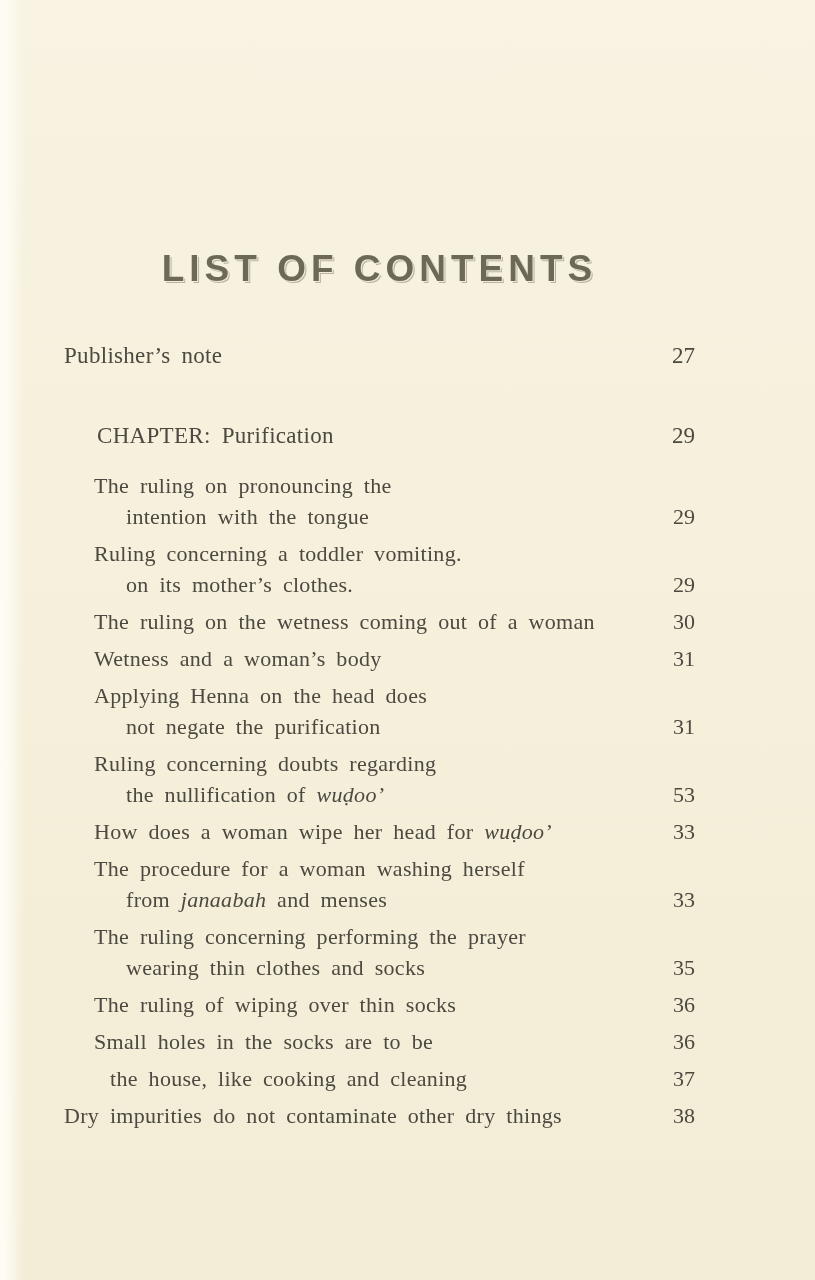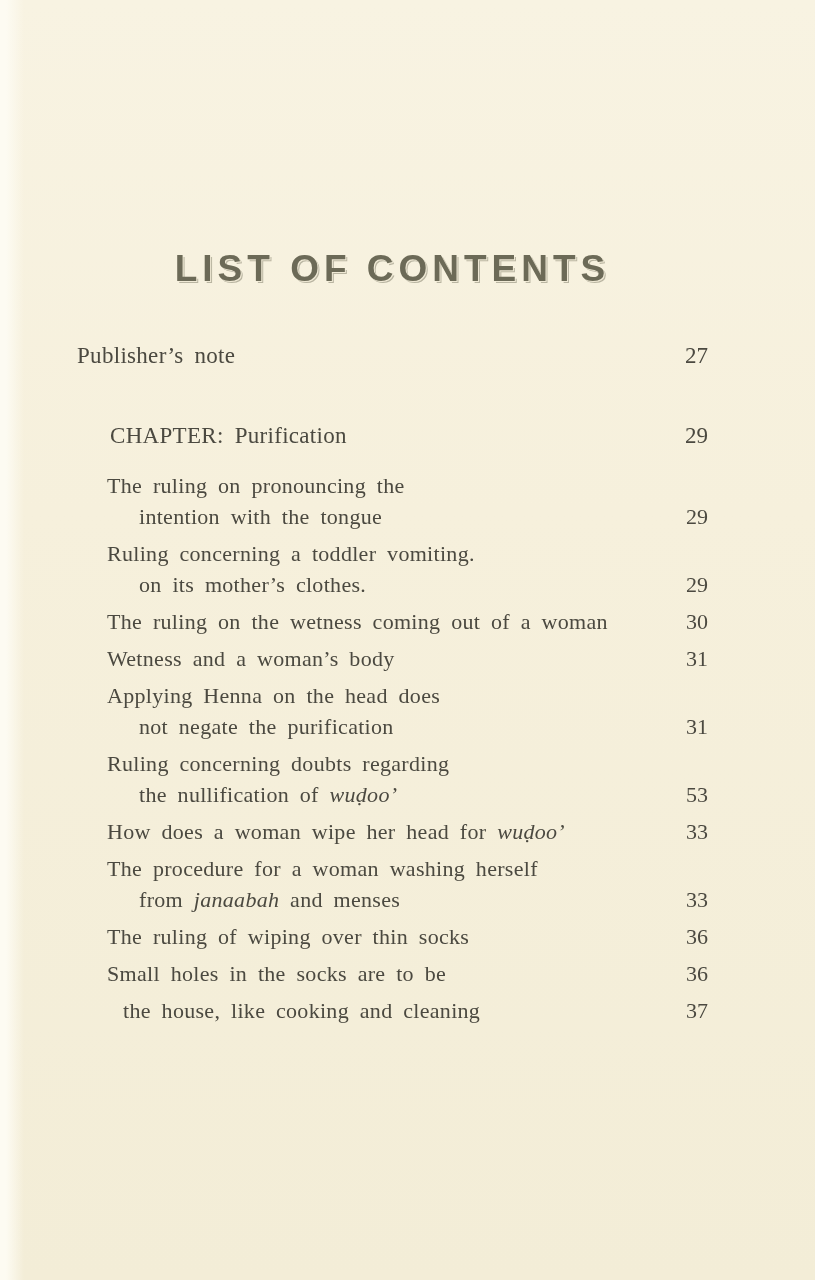--- a/index.html
+++ b/index.html
@@ -10,21 +10,21 @@
     background:
       linear-gradient(90deg, #fdfbf2 0px, #fdfbf2 6px, rgba(253,251,242,0) 24px),
       linear-gradient(180deg, #f8f3e2 0%, #f6f0dc 40%, #f3edd7 100%);
     background-color:var(--paper,#f6f0dc);
     font-family:"Liberation Serif", serif;
     color:var(--ink,#4b4940);
     overflow:hidden;
   }
   .content{
     position:absolute;
-    left:77px;top:0;
+    left:64px;top:0;
     width:631px;
   }
   .title{
     margin:247px 0 0 0;
     text-align:center;
     font-family:"Liberation Sans", sans-serif;
     font-weight:bold;
     font-size:37px;
     line-height:44px;
     letter-spacing:5px;
@@ -130,31 +130,44 @@
   </div>
         <div class="entry v-topic">
     <div class="lines">
             <div class="line indent-1"><span>The procedure for a woman washing herself</span></div>
             <div class="line indent-2"><span>from </span><span class="it">janaabah</span><span> and menses</span></div>
           </div>
     <div class="pagenum">33</div>
   </div>
         <div class="entry v-topic">
     <div class="lines">
+            <div class="line indent-1"><span>The ruling concerning performing the prayer</span></div>
+            <div class="line indent-2"><span>wearing thin clothes and socks</span></div>
+          </div>
+    <div class="pagenum">35</div>
+  </div>
+        <div class="entry v-topic">
+    <div class="lines">
             <div class="line indent-1"><span>The ruling of wiping over thin socks</span></div>
           </div>
     <div class="pagenum">36</div>
   </div>
         <div class="entry v-topic">
     <div class="lines">
             <div class="line indent-1"><span>Small holes in the socks are to be</span></div>
           </div>
     <div class="pagenum">36</div>
   </div>
         <div class="entry v-topic">
     <div class="lines">
             <div class="line indent-2e"><span>the house, like cooking and cleaning</span></div>
           </div>
     <div class="pagenum">37</div>
   </div>
+        <div class="entry v-topic">
+    <div class="lines">
+            <div class="line indent-0"><span>Dry impurities do not contaminate other dry things</span></div>
+          </div>
+    <div class="pagenum">38</div>
+  </div>
       </div>
   </div>
 </div>
 
 </body></html>

